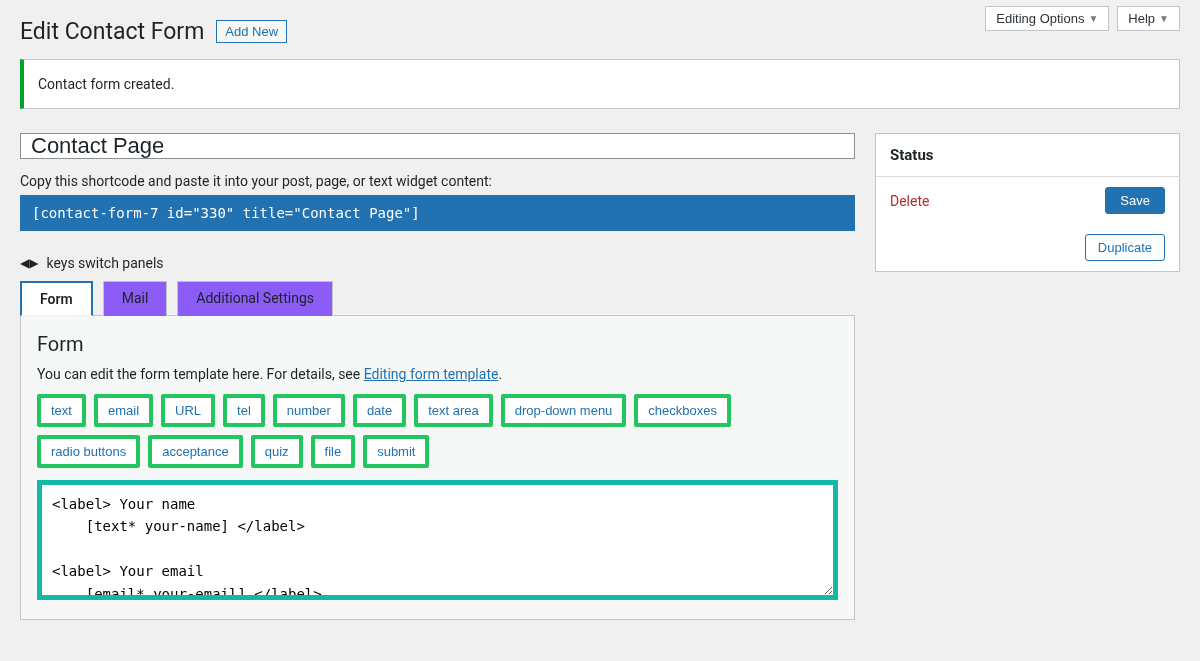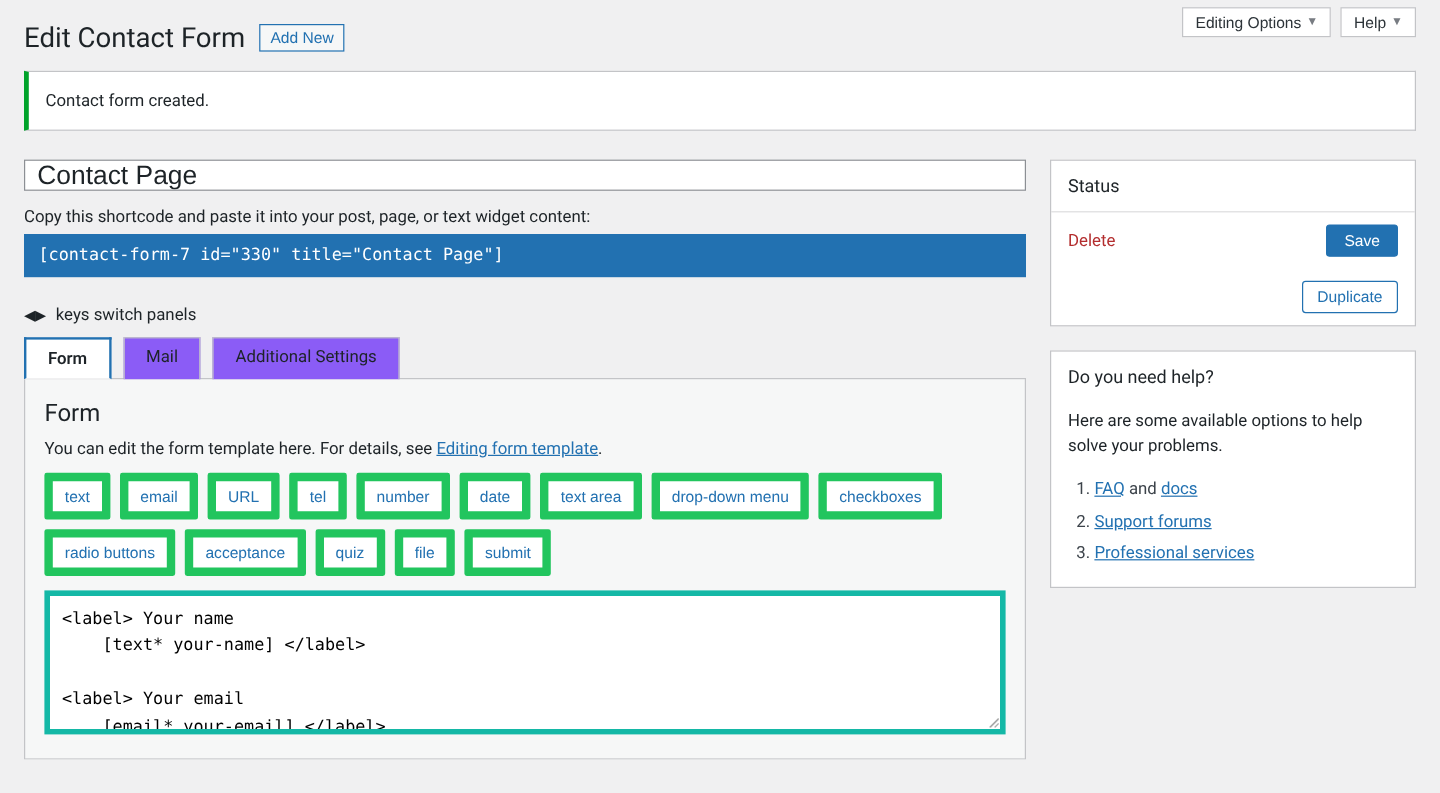--- a/index.html
+++ b/index.html
@@ -156,21 +156,21 @@
   color: #2271b1;
   text-decoration: underline;
 }
 .tag-buttons {
   display: flex;
   flex-wrap: wrap;
   gap: 8px;
   margin-bottom: 12px;
 }
 .tag-btn {
-  border: 7px solid #22c55e;
+  border: 4px solid #22c55e;
   background: #fff;
   color: #2271b1;
   padding: 5px 10px;
   font-size: 13px;
   cursor: pointer;
   border-radius: 2px;
 }
 .form-textarea {
   width: 100%;
   min-height: 120px;
@@ -183,21 +183,21 @@
   resize: vertical;
   white-space: pre;
 }
 .postbox {
   background: #fff;
   border: 1px solid #c3c4c7;
   margin-bottom: 20px;
 }
 .postbox h3 {
   font-size: 15px;
-  font-weight: 400;
+  font-weight: 700;
   padding: 12px 14px;
   color: #1d2327;
 }
 .postbox .inside {
   padding: 6px 14px 14px;
 }
 .postbox .row {
   display: flex;
   justify-content: flex-end;
   padding: 10px 14px;
@@ -327,34 +327,17 @@
         <h3>Status</h3>
         <div class="row between">
           <a href="#" class="delete-link">Delete</a>
           <button class="btn-primary">Save</button>
         </div>
         <div class="row">
           <button class="btn-outline">Duplicate</button>
         </div>
       </div>
 
-      <div class="postbox">
-        <h3>Do you need help?</h3>
-        <div class="inside">
-          <p class="help-text">Here are some available options to help solve your problems.</p>
-          <ol class="help-list">
-            <li>
-              <a href="#">FAQ</a><span> and </span><a href="#">docs</a>
-            </li>
-            <li>
-              <a href="#">Support forums</a>
-            </li>
-            <li>
-              <a href="#">Professional services</a>
-            </li>
-          </ol>
-        </div>
-      </div>
 
     </div>
   </div>
 
 </div>
 
 </body></html>

